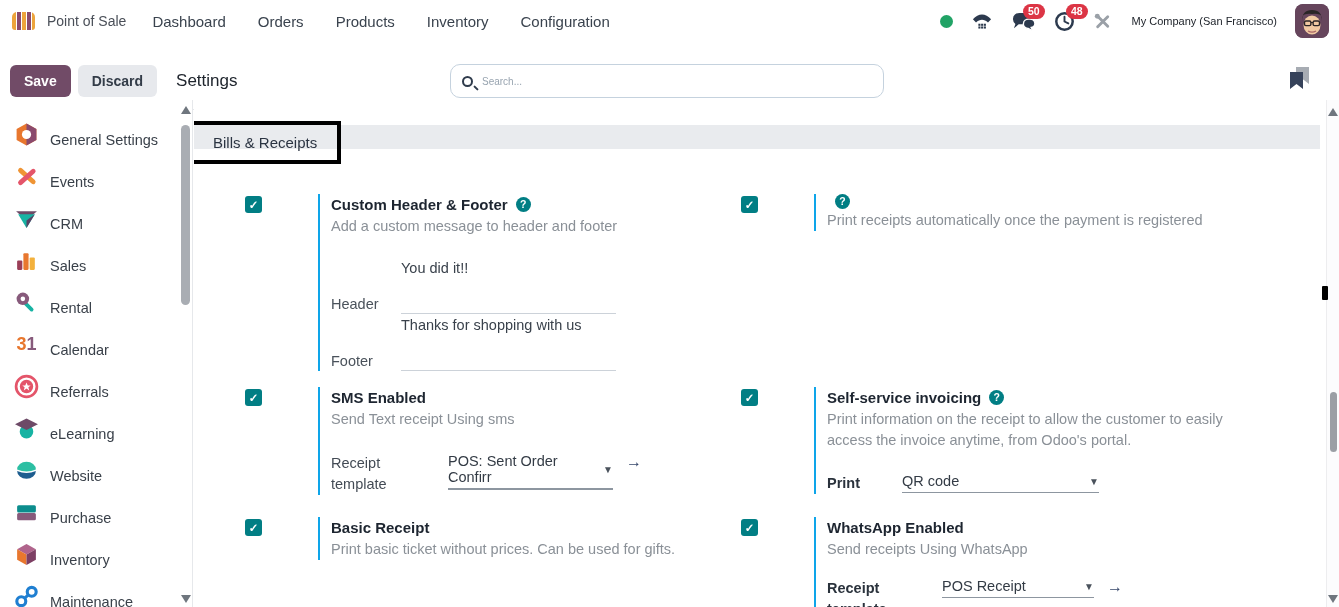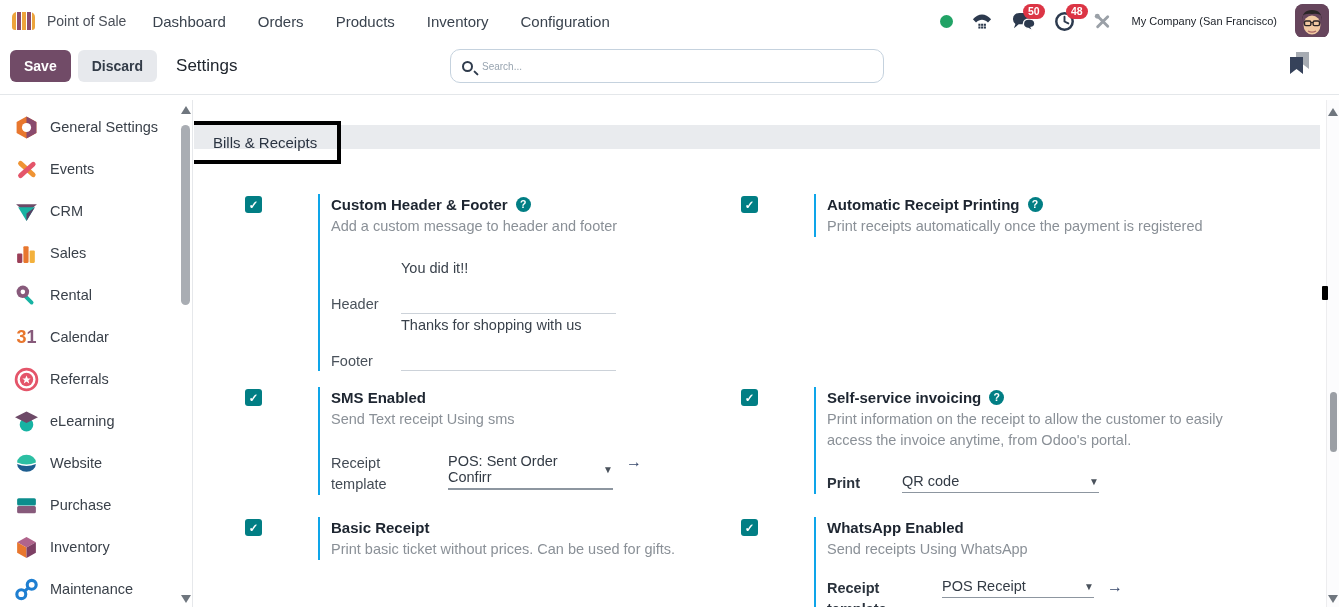--- a/index.html
+++ b/index.html
@@ -17,21 +17,21 @@
   .topnav span { cursor:pointer; }
   .systray { margin-left:auto; display:flex; align-items:center; gap:18px;text-align:right; }
   .status-dot { width:13px; height:13px; border-radius:50%; background:#21a366; }
   .tray-icon { position:relative; display:inline-flex; }
   .badge { position:absolute; top:-7px; left:12px; background:#dc3545; color:#fff;
     font-size:10.5px; font-weight:700; border-radius:9px; padding:1.5px 5.5px; line-height:1.2; }
   .company-name { font-size:11px; color:#20252c; margin-left:2px; white-space:nowrap; }
   .avatar { width:34px; height:34px; border-radius:8px; overflow:hidden; background:#66455c; }
 
   
-  .controlbar { position:absolute; left:0; top:37px; width:100%; height:58px;
+  .controlbar { position:absolute; left:0; top:52px; width:100%; height:58px;
     background:#fff; border-bottom:1px solid #e4e7ea; display:flex; align-items:center; padding:0 10px; }
   .btn { font-size:14px; font-weight:600; border:none; border-radius:6px; padding:8px 14px; cursor:pointer; }
   .btn-save { background:#714B67; color:#fff; }
   .btn-discard { background:#e7e9ed; color:#333c48; margin-left:7px; }
   .breadcrumb { font-size:17px; color:#20262e; margin-left:19px; }
   .searchbox { position:absolute; left:450px; top:12px; width:434px; height:34px;
     border:1px solid #c5d2de; border-radius:10px; background:#fff; display:flex; align-items:center; padding:0 11px; }
   .search-glass { width:11px; height:11px; border:2px solid #2f3b4c; border-radius:50%; position:relative; flex:0 0 auto; }
   .search-glass::after { content:""; position:absolute; left:9px; top:9px; width:6px; height:2px;
     background:#2f3b4c; transform:rotate(45deg); border-radius:1px; }
@@ -40,21 +40,21 @@
   .searchbox input::placeholder { color:#98a4b0; }
   .bookmark-wrap { position:absolute; right:29px; top:15px; width:20px; height:24px; cursor:pointer; }
   .bm { position:absolute; width:13px; height:17px;
     clip-path:polygon(0 0,100% 0,100% 100%,50% 70%,0 100%); }
   .bm.back { left:6px; top:0; background:#a7acb3; }
   .bm.front { left:0; top:5px; background:#36425a; }
 
   
   .sidebar { position:absolute; left:0; top:100px; width:193px; height:507px;
     background:#fff; border-right:1px solid #e6e8eb; padding-top:6px; overflow:hidden; }
-  .side-item { height:42px; display:flex; align-items:center; padding-left:13px; cursor:pointer; }
+  .side-item { height:42px; display:flex; align-items:flex-end; padding-left:13px; cursor:pointer; }
   .side-icon { width:27px; height:27px; display:flex; align-items:center; justify-content:center; flex:0 0 auto; }
   .side-label { margin-left:10px; font-size:14.5px; color:#3a414a; }
   .cal-icon { font-weight:700; font-size:18px; letter-spacing:0; font-style:normal; }
   .cal-icon::before { content:"3"; color:#e8772e; }
   .cal-icon::after { content:"1"; color:#875a7b; }
 
   
   .side-scroll { position:absolute; left:180px; top:102px; width:12px; height:503px; }
   .arrow-up, .arrow-dn { position:absolute; left:1px; width:0; height:0;
     border-left:5px solid transparent; border-right:5px solid transparent; cursor:pointer; }
@@ -355,21 +355,20 @@
           </div>
         </div>
       </div>
 
       <div class="setting">
         <div class="chk-pane">
           <span class="cb"></span>
         </div>
         <div class="txt-pane">
           <div class="s-title">
-            <span>Automatic Receipt Printing</span>
             <span class="help">?</span>
           </div>
           <div class="s-desc">Print receipts automatically once the payment is registered</div>
         </div>
       </div>
 
       <div class="setting">
         <div class="chk-pane">
           <span class="cb"></span>
         </div>

